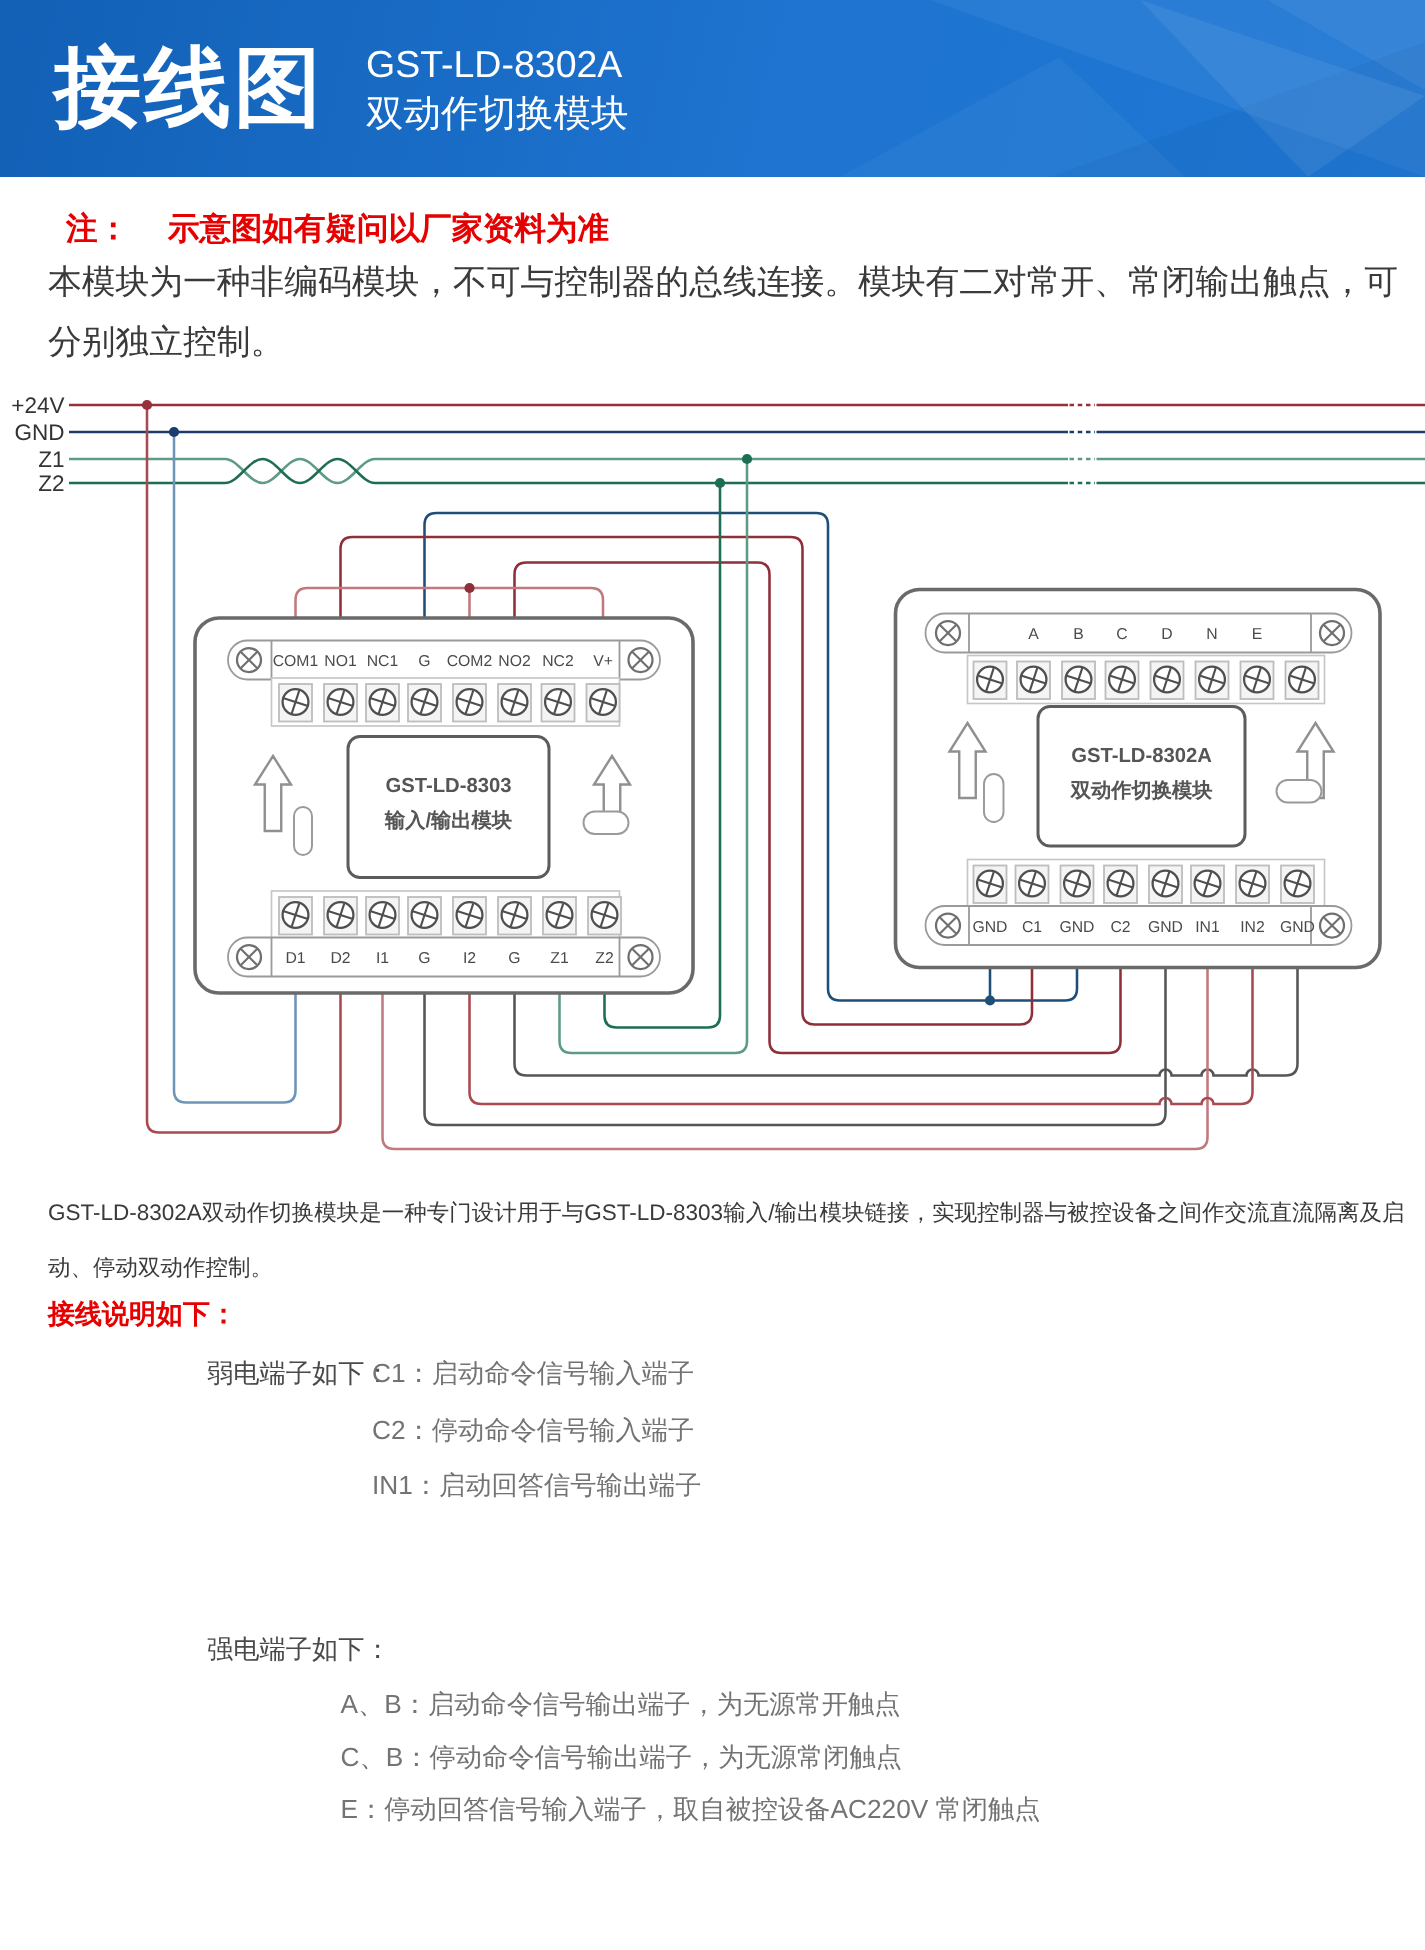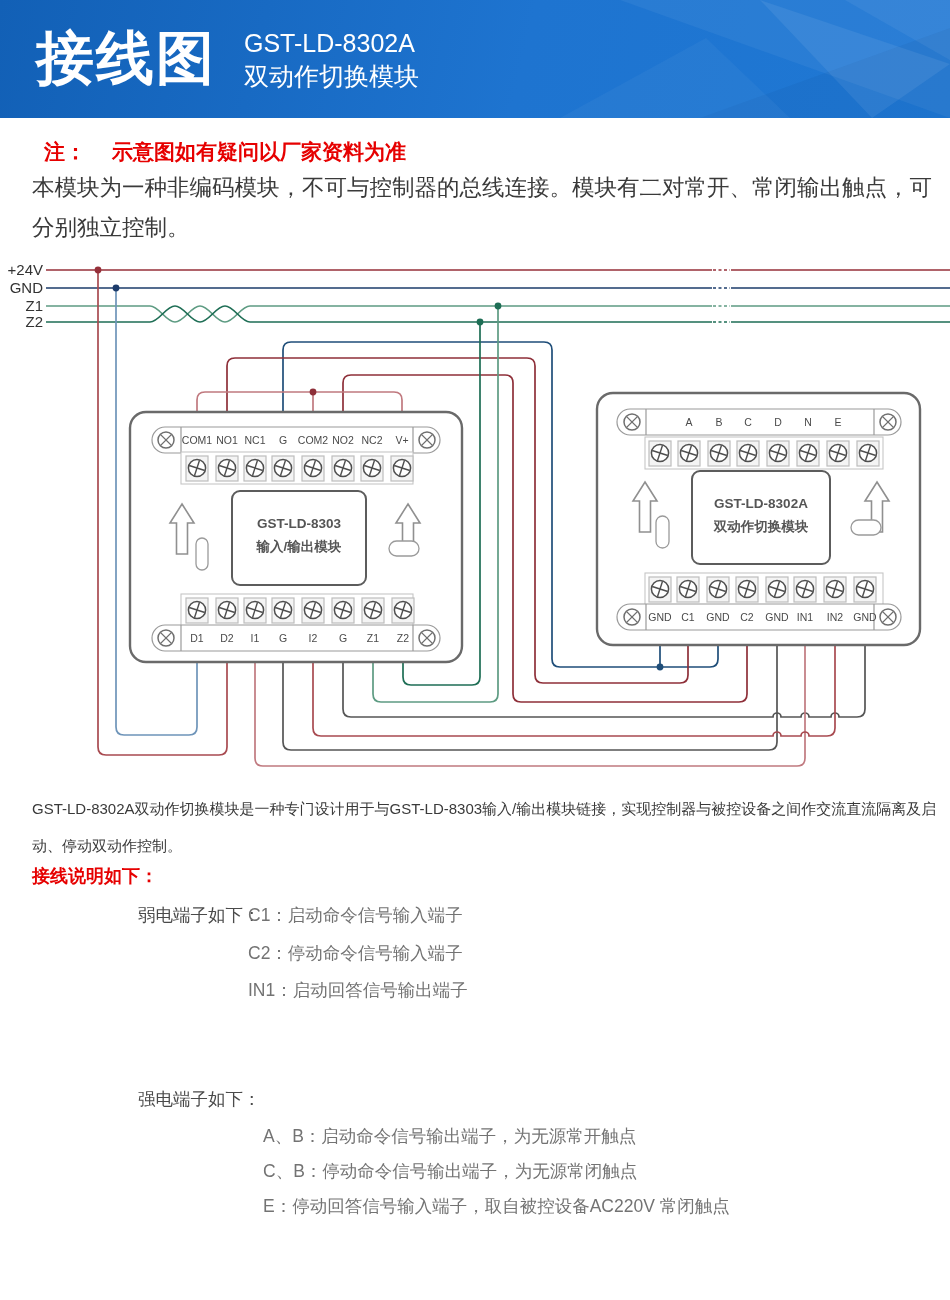--- a/index.html
+++ b/index.html
@@ -19,21 +19,21 @@
   #intro-par{left:32px;top:168px;width:900px;font-size:22.5px;line-height:40px;color:#3a3a3a;}
   #desc-par{left:32px;top:790px;width:906px;font-size:15px;line-height:37px;color:#3a3a3a;}
   #wiring-heading{left:32px;top:864px;font-size:18px;font-weight:bold;color:#e60000;}
   .tlabel{font-size:17.5px;color:#4a4a4a;}
   .tlist .titem{font-size:17.5px;color:#737373;}
   #weak-label{left:138px;top:903px;}
   #weak-list{left:248px;top:903px;}
   #weak-list .titem{height:37.5px;}
   #strong-label{left:138px;top:1087px;}
   #strong-list{left:227px;top:1124px;}
-  #strong-list .titem{height:35px;margin-left:36px;}
+  #strong-list .titem{height:35px;}
   svg text{font-family:"Liberation Sans","DejaVu Sans",sans-serif;}
   .termtxt{font-size:10.5px;fill:#4a4a4a;}
   .bustxt{font-size:15px;fill:#333;}
   .modname{font-size:13.5px;fill:#555;font-weight:600;}
 </style>
 </head>
 <body>
 
 <div id="page">
 

